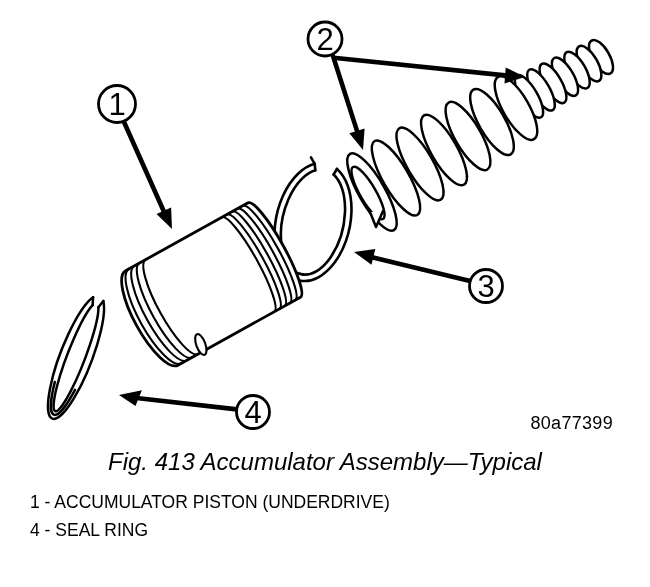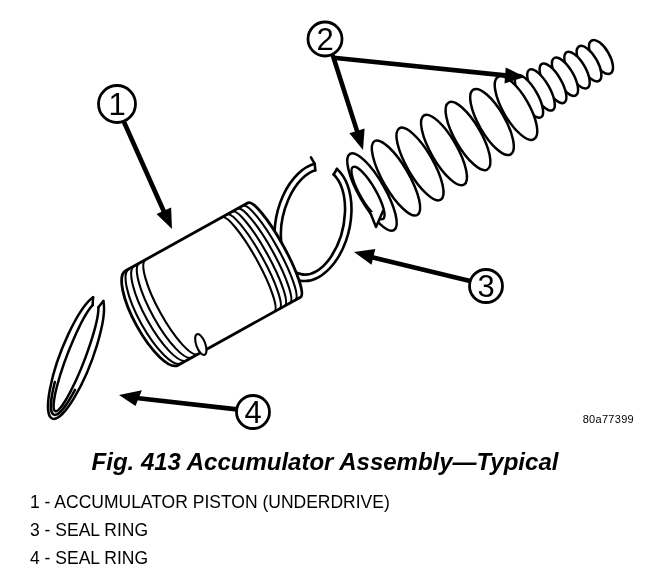--- a/index.html
+++ b/index.html
@@ -9,32 +9,32 @@
     height: 587px;
     background: #ffffff;
     color: #000000;
     font-family: "Liberation Sans", sans-serif;
     overflow: hidden;
   }
   .diagram-svg { position: absolute; top: 0; left: 0; }
   .figure-code {
     position: absolute;
     top: 413px;
-    right: 16px;
-    font-size: 11px;
+    right: 37px;
+    font-size: 18px;
     letter-spacing: 0.3px;
   }
   .figure-caption {
     position: absolute;
     top: 448px;
     left: 0;
     width: 100%;
     text-align: center;
     font-size: 24px;
-    font-weight: bold;
+    font-weight: normal;
     font-style: italic;
     letter-spacing: 0px;
   }
   .legend {
     position: absolute;
     top: 488px;
     left: 30px;
     font-size: 17.5px;
     line-height: 28px;
   }
@@ -161,17 +161,16 @@
       </g>
     </g>
   </svg>
 
   <div class="figure-code">80a77399</div>
 
   <div class="figure-caption">Fig. 413 Accumulator Assembly—Typical</div>
 
   <div class="legend">
     <div class="legend-row"><span>1</span><span> - </span><span>ACCUMULATOR PISTON (UNDERDRIVE)</span></div>
-    <div class="legend-row"><span>3</span><span> - </span><span>SEAL RING</span></div>
     <div class="legend-row"><span>4</span><span> - </span><span>SEAL RING</span></div>
   </div>
 
 </div>
 
 </body></html>

